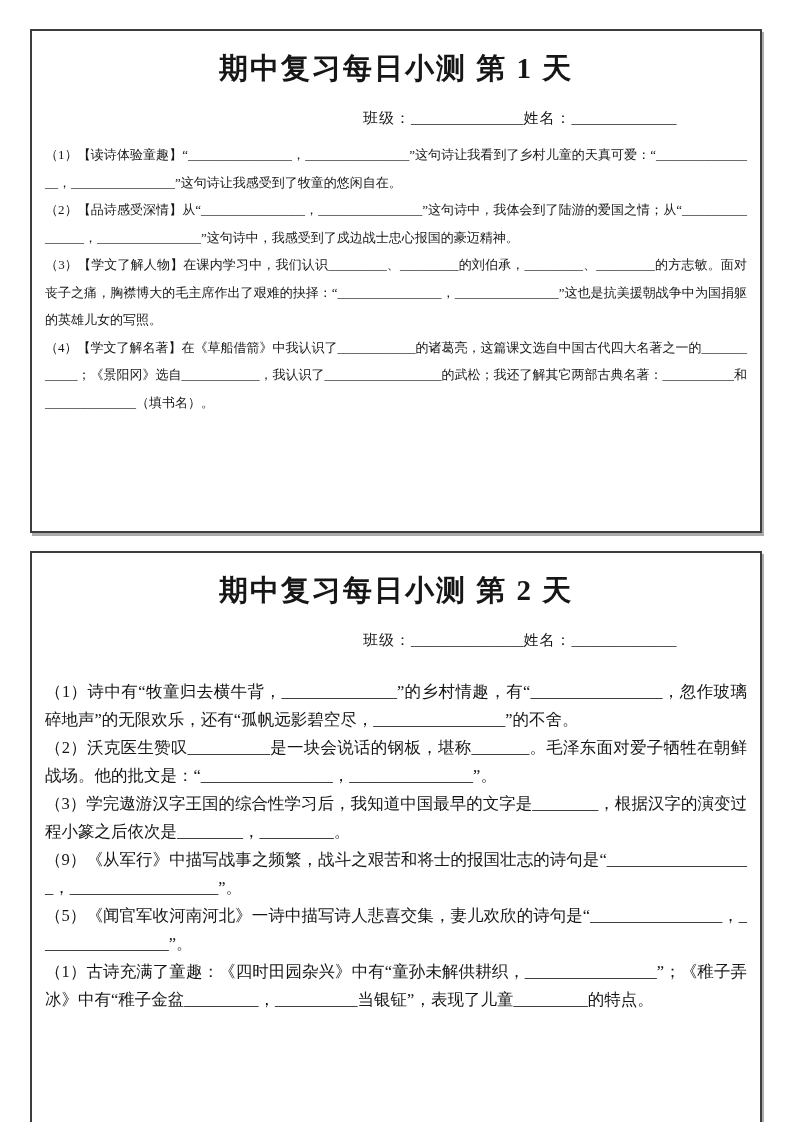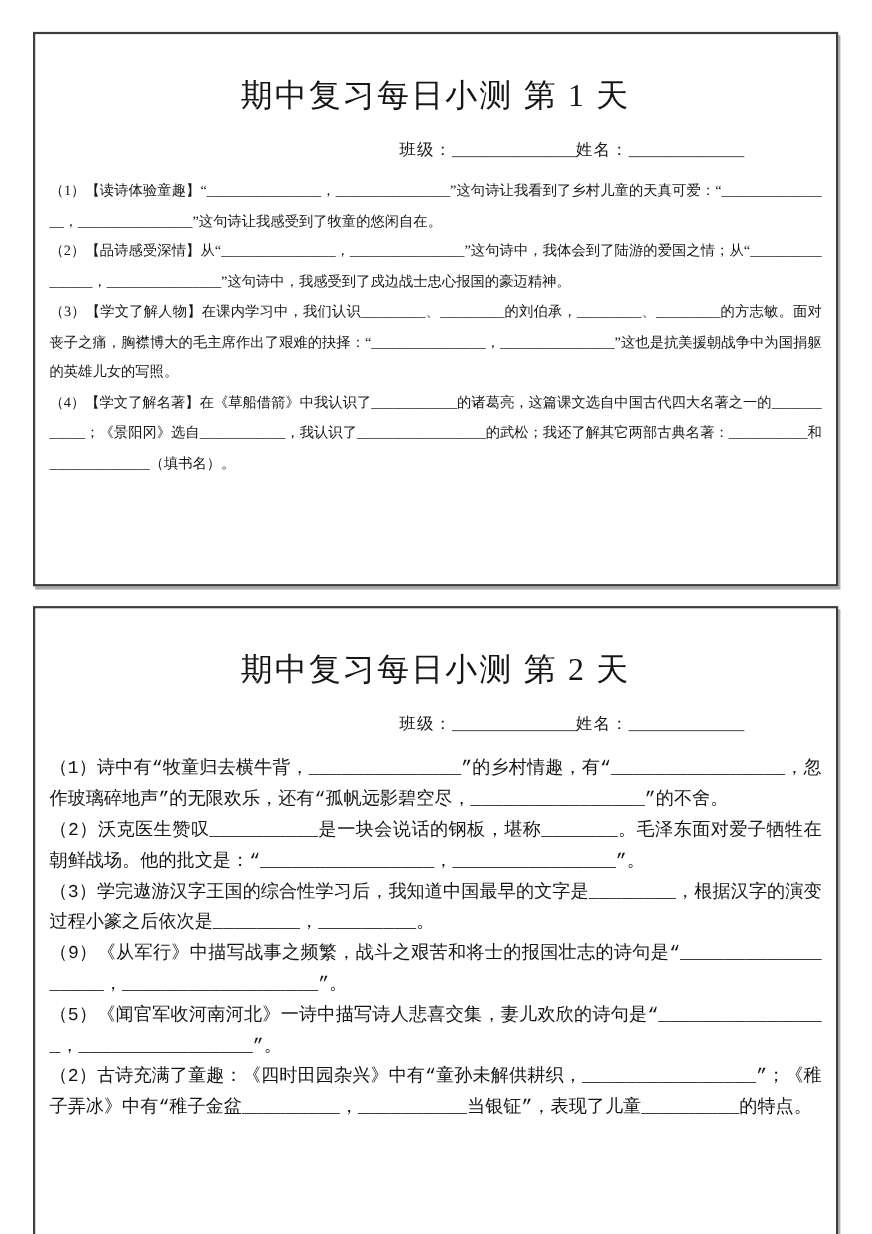--- a/index.html
+++ b/index.html
@@ -23,24 +23,24 @@
     background: #ffffff;
     border: 2px solid #3d3d3d;
     box-shadow: 2px 3px 0 #ababab;
     padding: 0 13px;
     overflow: hidden;
   }
   #sheet1 { top: 29px;  height: 504px; }
   #sheet2 { top: 551px; height: 608px; }
 
   .sheet-title {
-    margin-top: 36px;
+    margin-top: 18px;
     text-align: center;
     font-size: 29px;
-    font-weight: normal;
+    font-weight: bold;
     letter-spacing: 2px;
     white-space: nowrap;
   }
   .meta-row {
     margin-top: 20px;
     padding-left: 318px;
     font-size: 15px;
     white-space: nowrap;
     letter-spacing: 1px;
   }
@@ -48,21 +48,21 @@
   .questions { margin-top: 13px; }
   .q {
     margin: 0;
     text-align: justify;
     word-break: break-all;
   }
   #sheet1 .q {
     font-size: 13px;
     line-height: 27.5px;
   }
-  #sheet2 .questions { margin-top: 17px; font-family: Liberation Mono, monospace; }
+  #sheet2 .questions { margin-top: 28px; }
   #sheet2 .q {
     font-size: 16.5px;
     line-height: 28px;
   }
 </style>
 </head>
 <body>
 
 <div class="sheet" id="sheet1">
   <div class="sheet-title">期中复习每日小测 第 1 天</div>
@@ -77,15 +77,15 @@
 
 <div class="sheet" id="sheet2">
   <div class="sheet-title">期中复习每日小测 第 2 天</div>
   <div class="meta-row"><span>班级：</span><span class="u">_______________</span><span>姓名：</span><span class="u">______________</span></div>
   <div class="questions">
       <p class="q">（1）诗中有“牧童归去横牛背，______________”的乡村情趣，有“________________，忽作玻璃碎地声”的无限欢乐，还有“孤帆远影碧空尽，________________”的不舍。</p>
       <p class="q">（2）沃克医生赞叹__________是一块会说话的钢板，堪称_______。毛泽东面对爱子牺牲在朝鲜战场。他的批文是：“________________，_______________”。</p>
       <p class="q">（3）学完遨游汉字王国的综合性学习后，我知道中国最早的文字是________，根据汉字的演变过程小篆之后依次是________，_________。</p>
       <p class="q">（9）《从军行》中描写战事之频繁，战斗之艰苦和将士的报国壮志的诗句是“__________________，__________________”。</p>
       <p class="q">（5）《闻官军收河南河北》一诗中描写诗人悲喜交集，妻儿欢欣的诗句是“________________，________________”。</p>
-      <p class="q">（2）古诗充满了童趣：《四时田园杂兴》中有“童孙未解供耕织，________________”；《稚子弄冰》中有“稚子金盆_________，__________当银钲”，表现了儿童_________的特点。</p>
+      <p class="q">（1）古诗充满了童趣：《四时田园杂兴》中有“童孙未解供耕织，________________”；《稚子弄冰》中有“稚子金盆_________，__________当银钲”，表现了儿童_________的特点。</p>
     </div>
 </div>
 
 </body></html>

